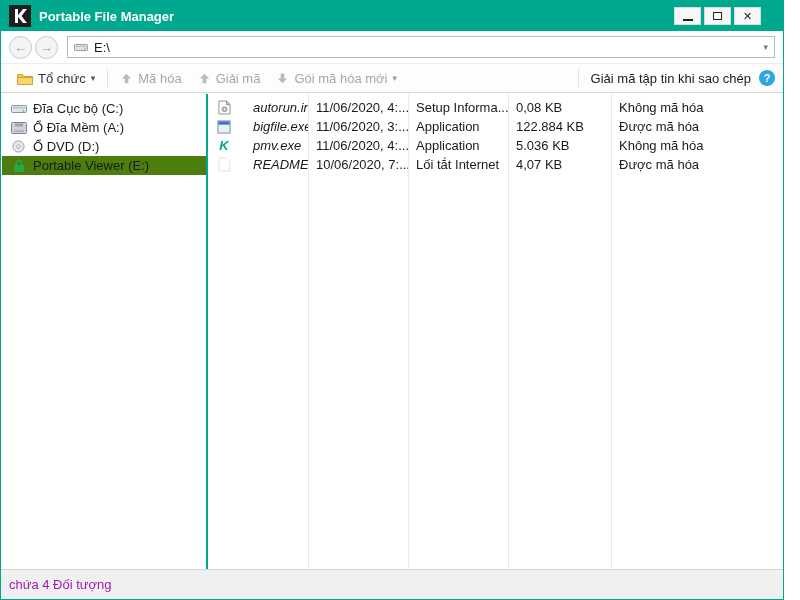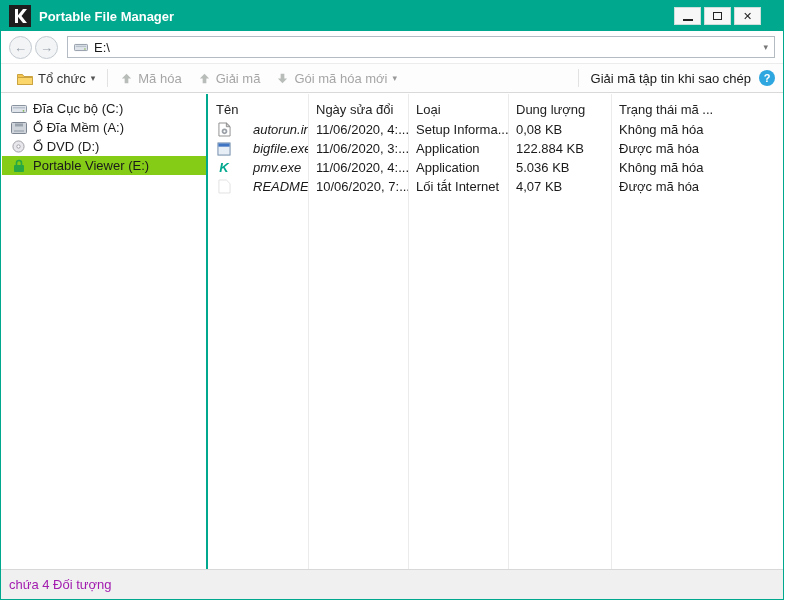--- a/index.html
+++ b/index.html
@@ -33,21 +33,21 @@
   .tb-sep { width:1px; height:18px; background:#e2e2e2; margin:0 4px; }
   .tb-right { margin-left:auto; display:flex; align-items:center; gap:8px; padding-left:10px; }
   .help-icon { width:16px; height:16px; border-radius:50%; background:#2ea6df; color:#fff; font-size:11px; font-weight:bold; display:flex; align-items:center; justify-content:center; }
 
   
   .content { position:absolute; top:93px; left:1px; right:1px; bottom:30px; background:#fff; }
   .vdivider { position:absolute; left:204px; top:0; bottom:0; width:2px; background:#00a88e; }
 
   .sidebar { position:absolute; left:0; top:0; bottom:0; width:204px; padding-top:5px; }
   .side-item { height:19px; display:flex; align-items:center; gap:6px; padding-left:8px; }
-  .side-item.selected { background:#84cc16; }
+  .side-item.selected { background:#4d7c0f; }
   .side-item .sicon { width:17px; display:flex; justify-content:center; flex:0 0 auto; }
 
   .filelist { position:absolute; left:206px; right:0; top:0; bottom:0; padding-top:4px; }
   .colline { position:absolute; top:0; bottom:0; width:1px; background:#ebebeb; }
   .lrow { display:grid; grid-template-columns:100px 100px 100px 103px 1fr; align-items:center; height:19px; position:relative; }
   .lrow.header { height:22px; color:#222; }
   .cell { padding-left:8px; white-space:nowrap; overflow:hidden; }
   .cell.name { display:flex; align-items:center; gap:21px;font-style:italic; }
   .ficon { width:16px; display:flex; justify-content:center; flex:0 0 auto; }
   .k-letter { color:#00a88e; font-weight:bold; font-size:13px; }
@@ -179,27 +179,20 @@
     </div>
 
     <div class="vdivider"></div>
 
     <div class="filelist">
       <div class="colline" style="left:100px"></div>
       <div class="colline" style="left:200px"></div>
       <div class="colline" style="left:300px"></div>
       <div class="colline" style="left:403px"></div>
 
-      <div class="lrow header">
-        <div class="cell">Tên</div>
-        <div class="cell">Ngày sửa đổi</div>
-        <div class="cell">Loại</div>
-        <div class="cell">Dung lượng</div>
-        <div class="cell">Trạng thái mã ...</div>
-      </div>
 
       <div class="lrow">
         <div class="cell name">
           <span class="ficon">
             <svg width="13" height="15" viewBox="0 0 14 16">
               <path d="M1 1h8l4 4v10H1z" fill="#fff" stroke="#8a8a8a"></path>
               <path d="M9 1l4 4H9z" fill="#d8d8d8" stroke="#8a8a8a"></path>
               <circle cx="7" cy="10" r="3" fill="#9aa0a6"></circle>
               <circle cx="7" cy="10" r="1.2" fill="#fff"></circle>
             </svg>

